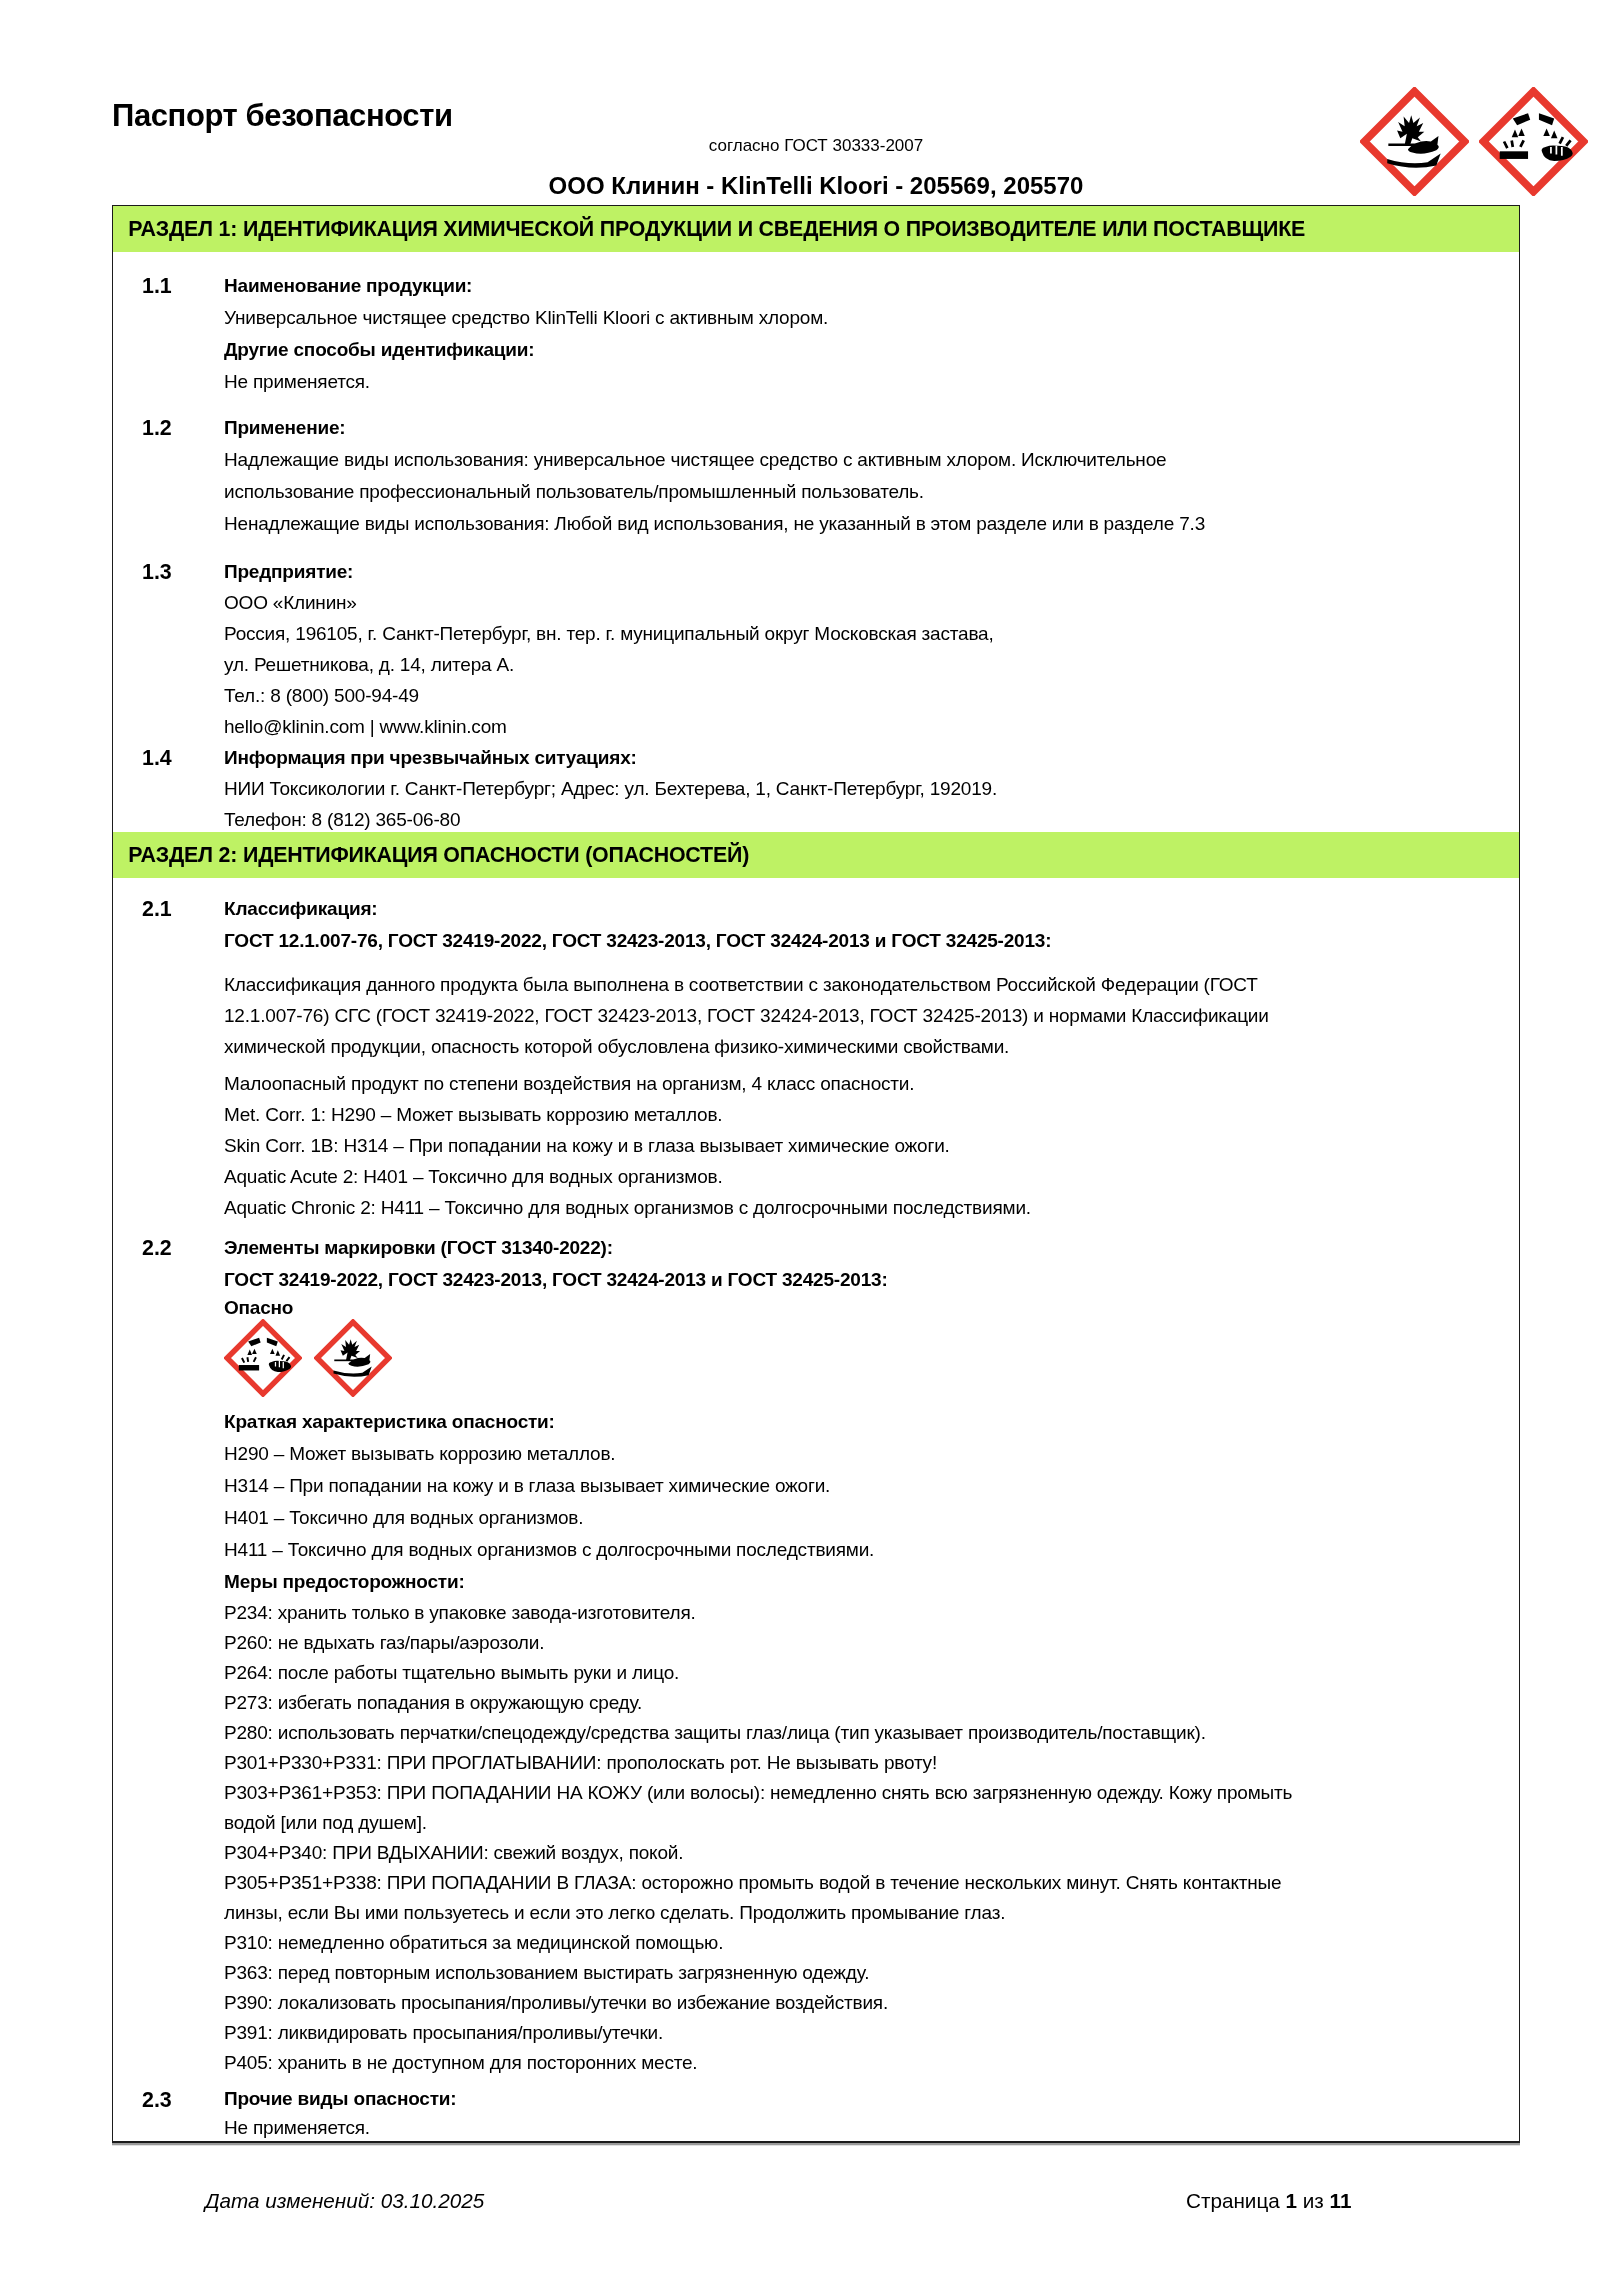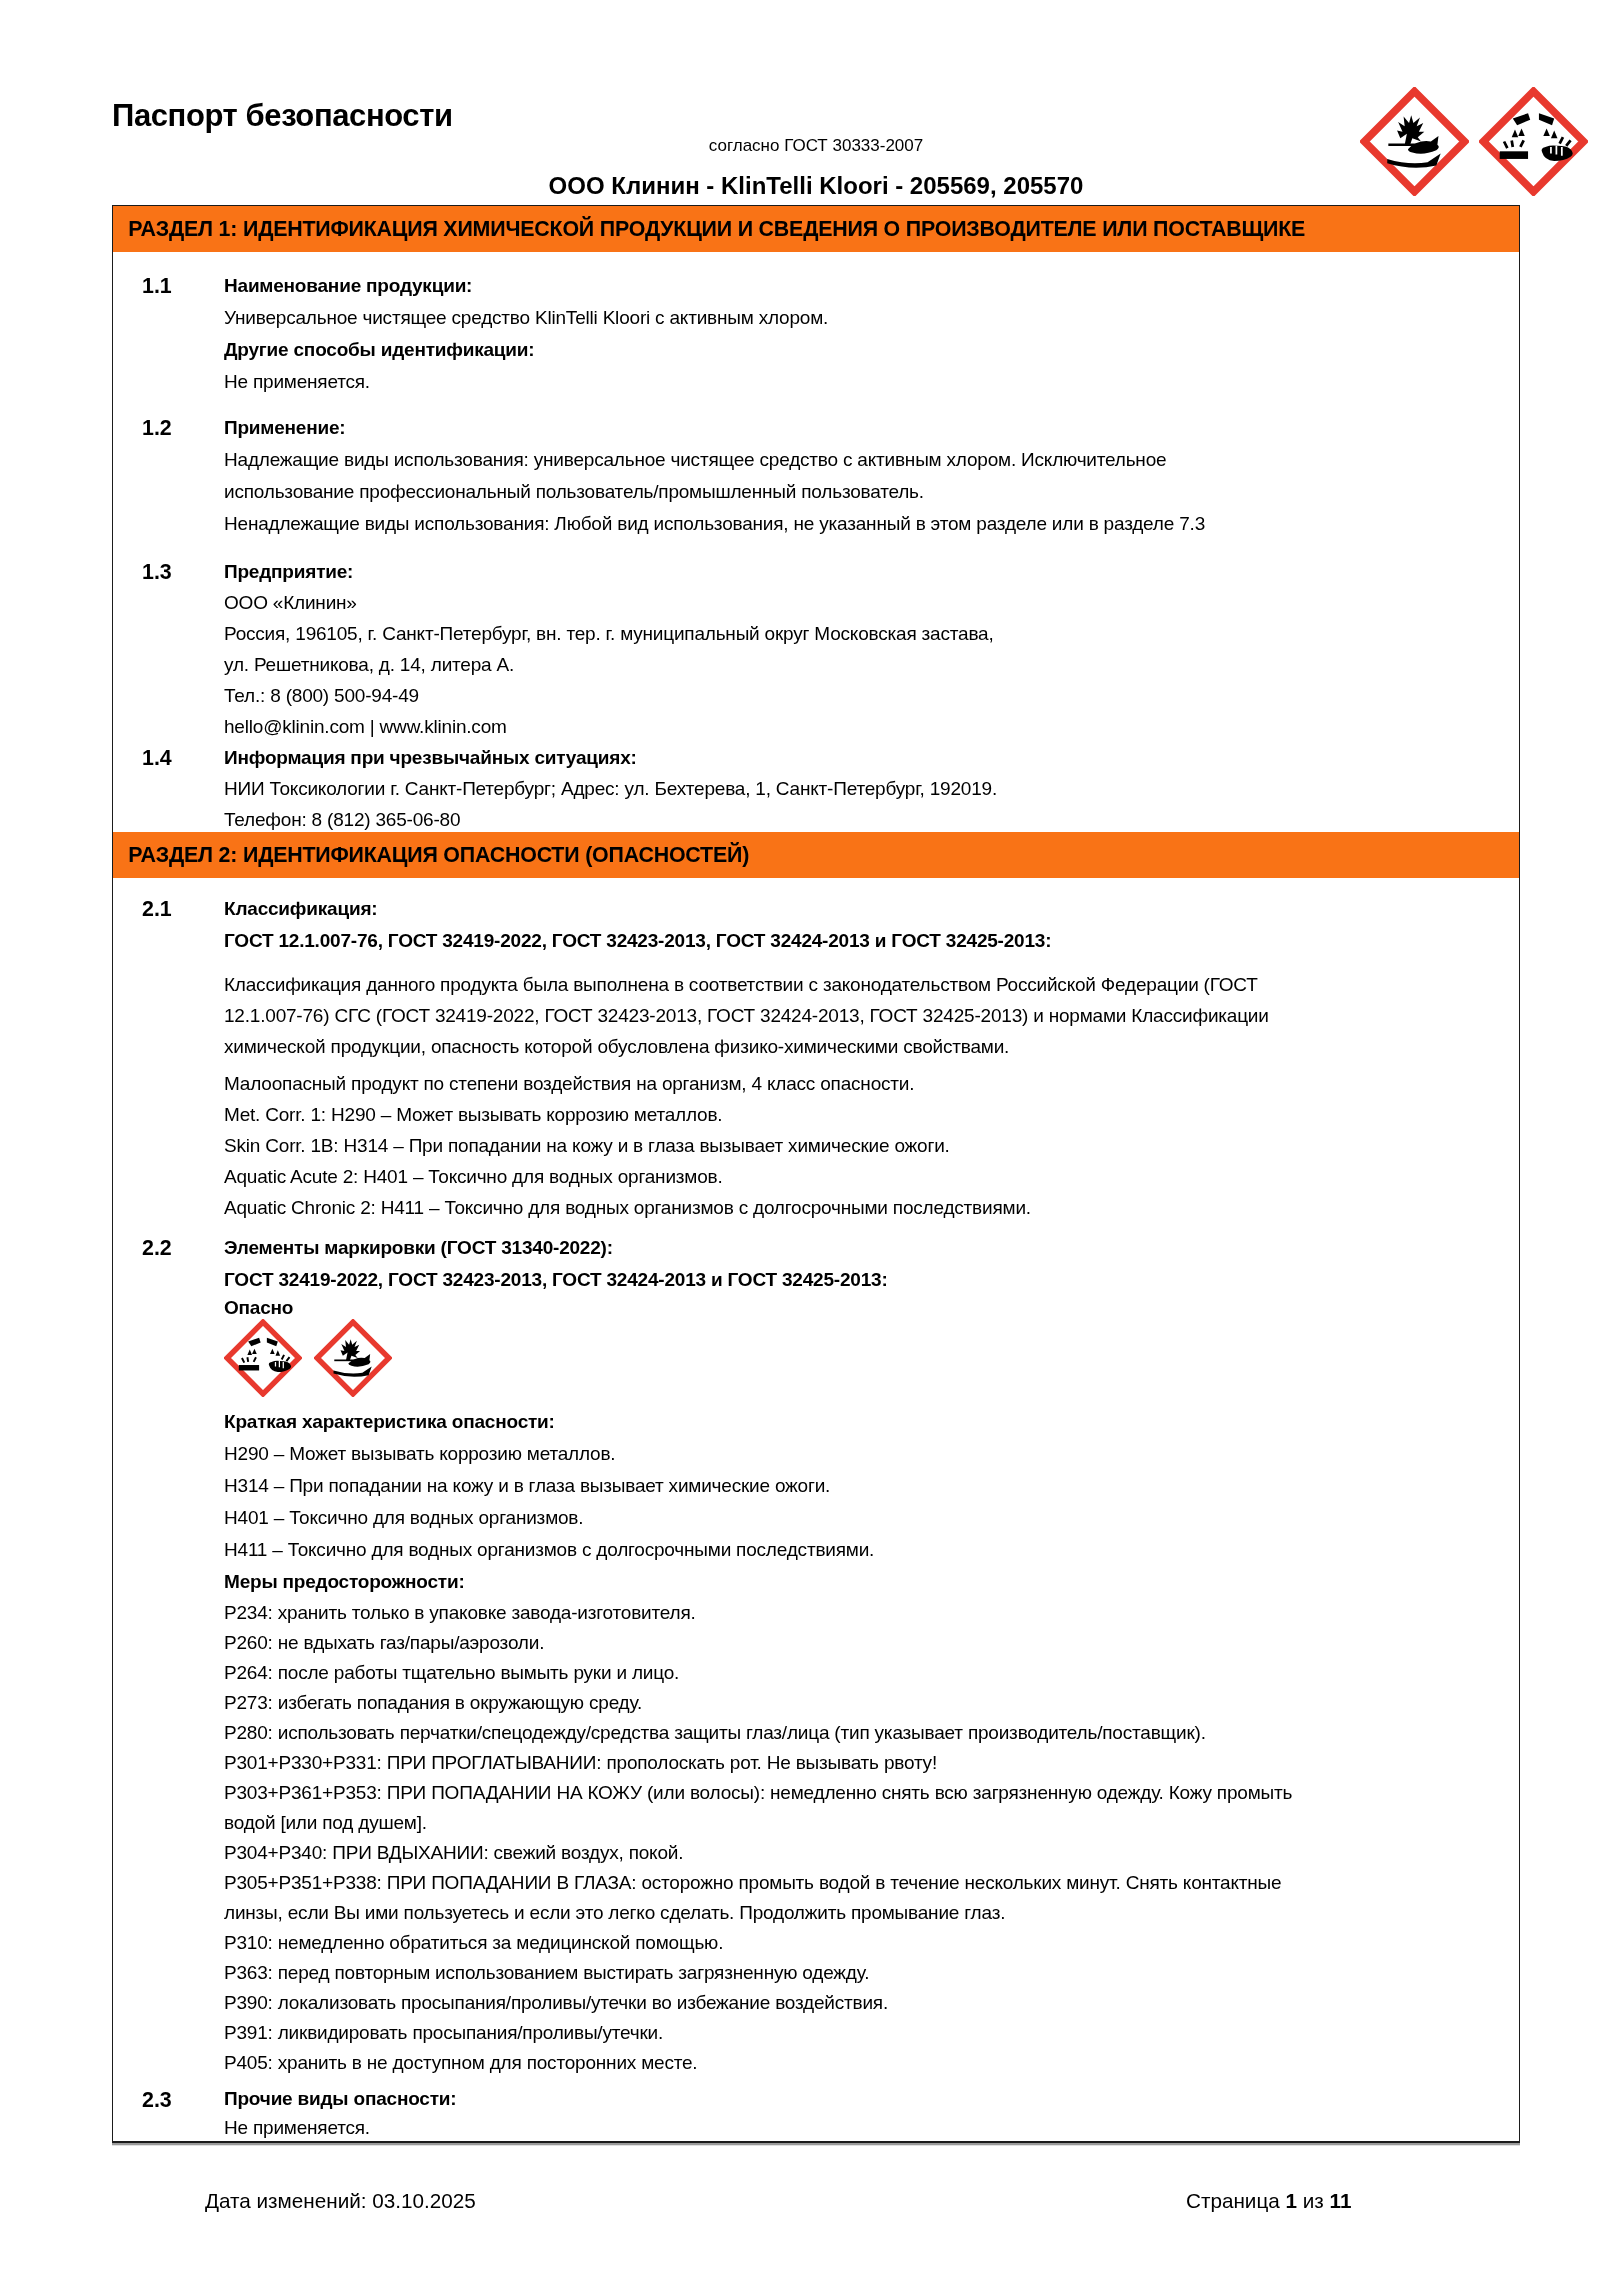--- a/index.html
+++ b/index.html
@@ -15,21 +15,21 @@
 
   
   .gh-top{position:absolute;left:1360px;top:87px;display:flex;gap:10px;}
   .dia-top{width:109px;height:109px;display:block;}
   .dia{width:78px;height:78px;display:block;}
   .picto-row{display:flex;gap:12.2px;height:78px;margin:0 0 9.2px 0;}
 
   
   .content-box{position:absolute;left:112px;top:205px;width:1408px;height:1938px;
     border:1.5px solid #1b1b1b;border-bottom-width:2.3px;box-shadow:0 2.3px 0 #9a9a9a;box-sizing:border-box;}
-  .secbar{position:absolute;left:0;width:100%;height:46px;background:#f97316;
+  .secbar{position:absolute;left:0;width:100%;height:46px;background:#bef264;
     font-size:21.4px;font-weight:bold;line-height:46px;letter-spacing:-0.2px;
     padding-left:15.3px;box-sizing:border-box;white-space:nowrap;}
   #bar1{top:0;}
   #bar2{top:626px;}
 
   .block{position:absolute;left:111px;width:1295px;}
   #b11{top:64px;}
   #b12{top:206px;}
   #b13{top:350px;}
   #b14{top:536px;}
@@ -47,21 +47,21 @@
   #b21 .para{margin-top:12.2px;}
   #b21 .p41{line-height:31px;}
   #b21 .solo{margin-top:6.1px;}
 
   #b22 .signal{line-height:23px;}
   #b22 .plist .line{line-height:30px;}
 
   #b23 .line{line-height:29px;}
 
   
-  .footer-date{position:absolute;left:205px;top:2188px;font-size:20.7px;line-height:26px;}
+  .footer-date{position:absolute;left:205px;top:2188px;font-size:20.7px;line-height:26px;font-style:italic;}
   .footer-page{position:absolute;left:1162px;top:2188px;font-size:20.7px;line-height:26px;margin-left:24px;}
   .footer-page b{font-weight:bold;}
 
   svg.defs{position:absolute;width:0;height:0;}
 </style>
 </head>
 <body>
 
 <svg class="defs" xmlns="http://www.w3.org/2000/svg">
   <defs>

